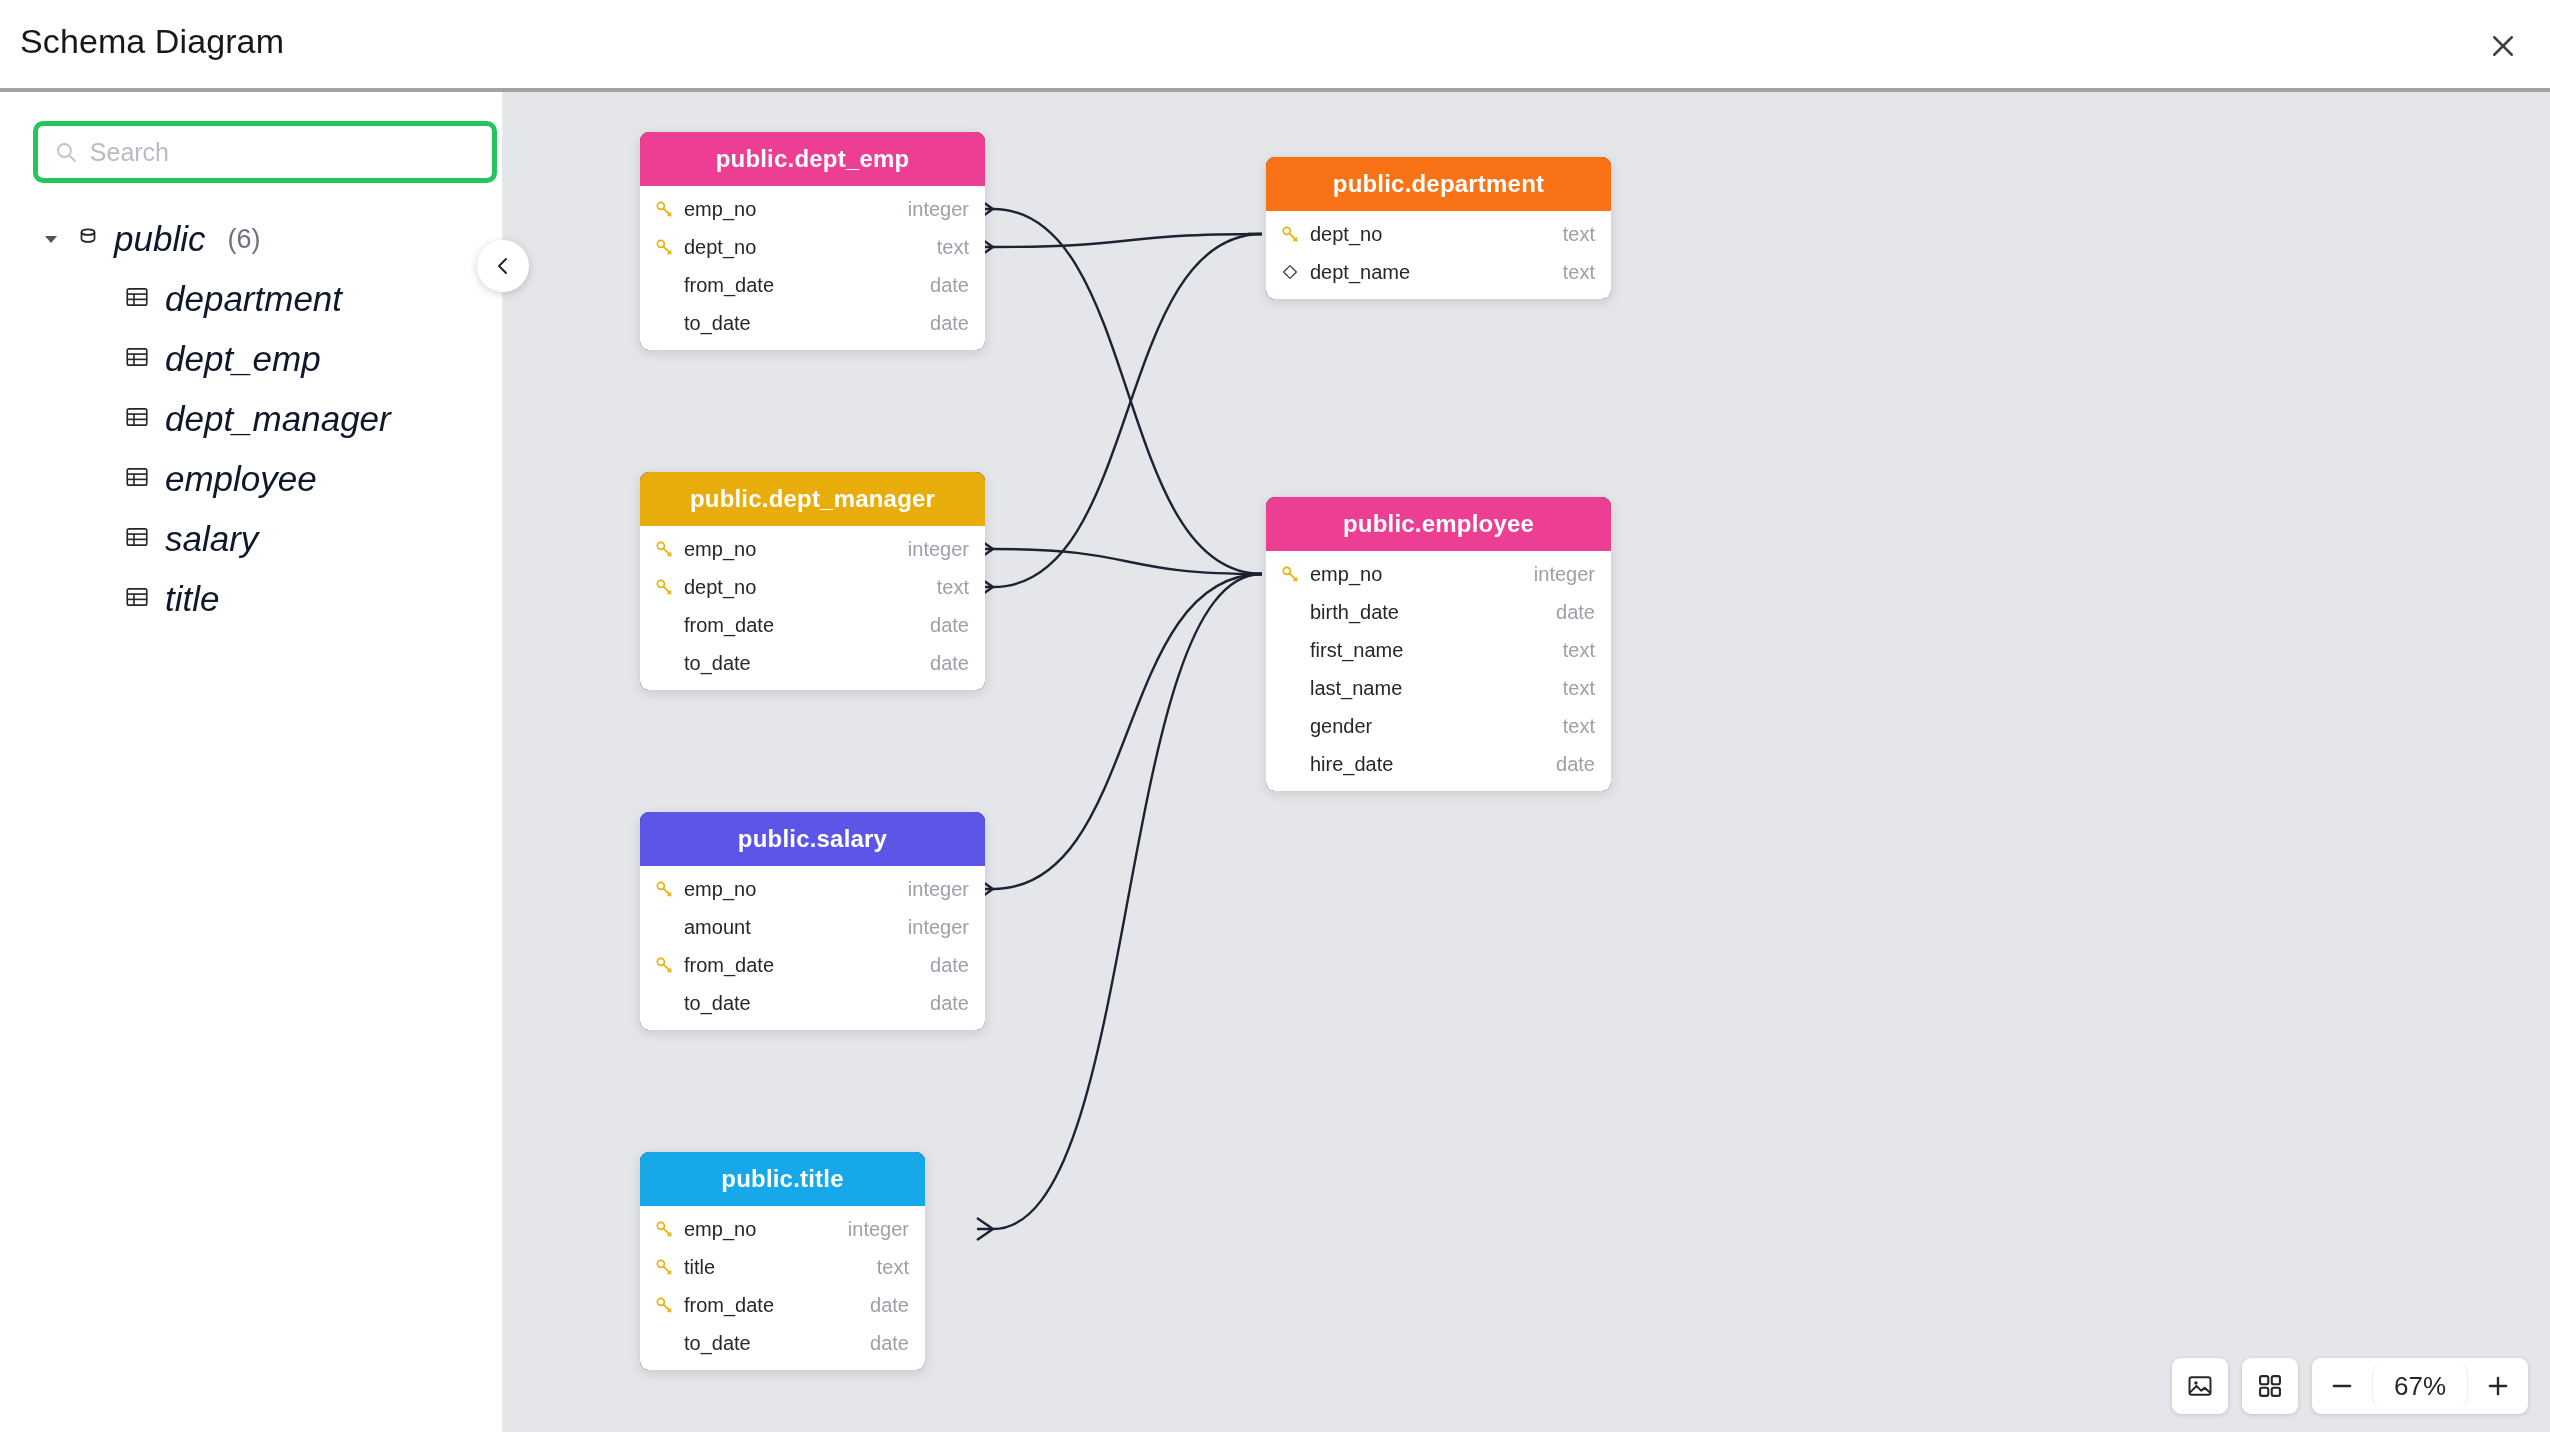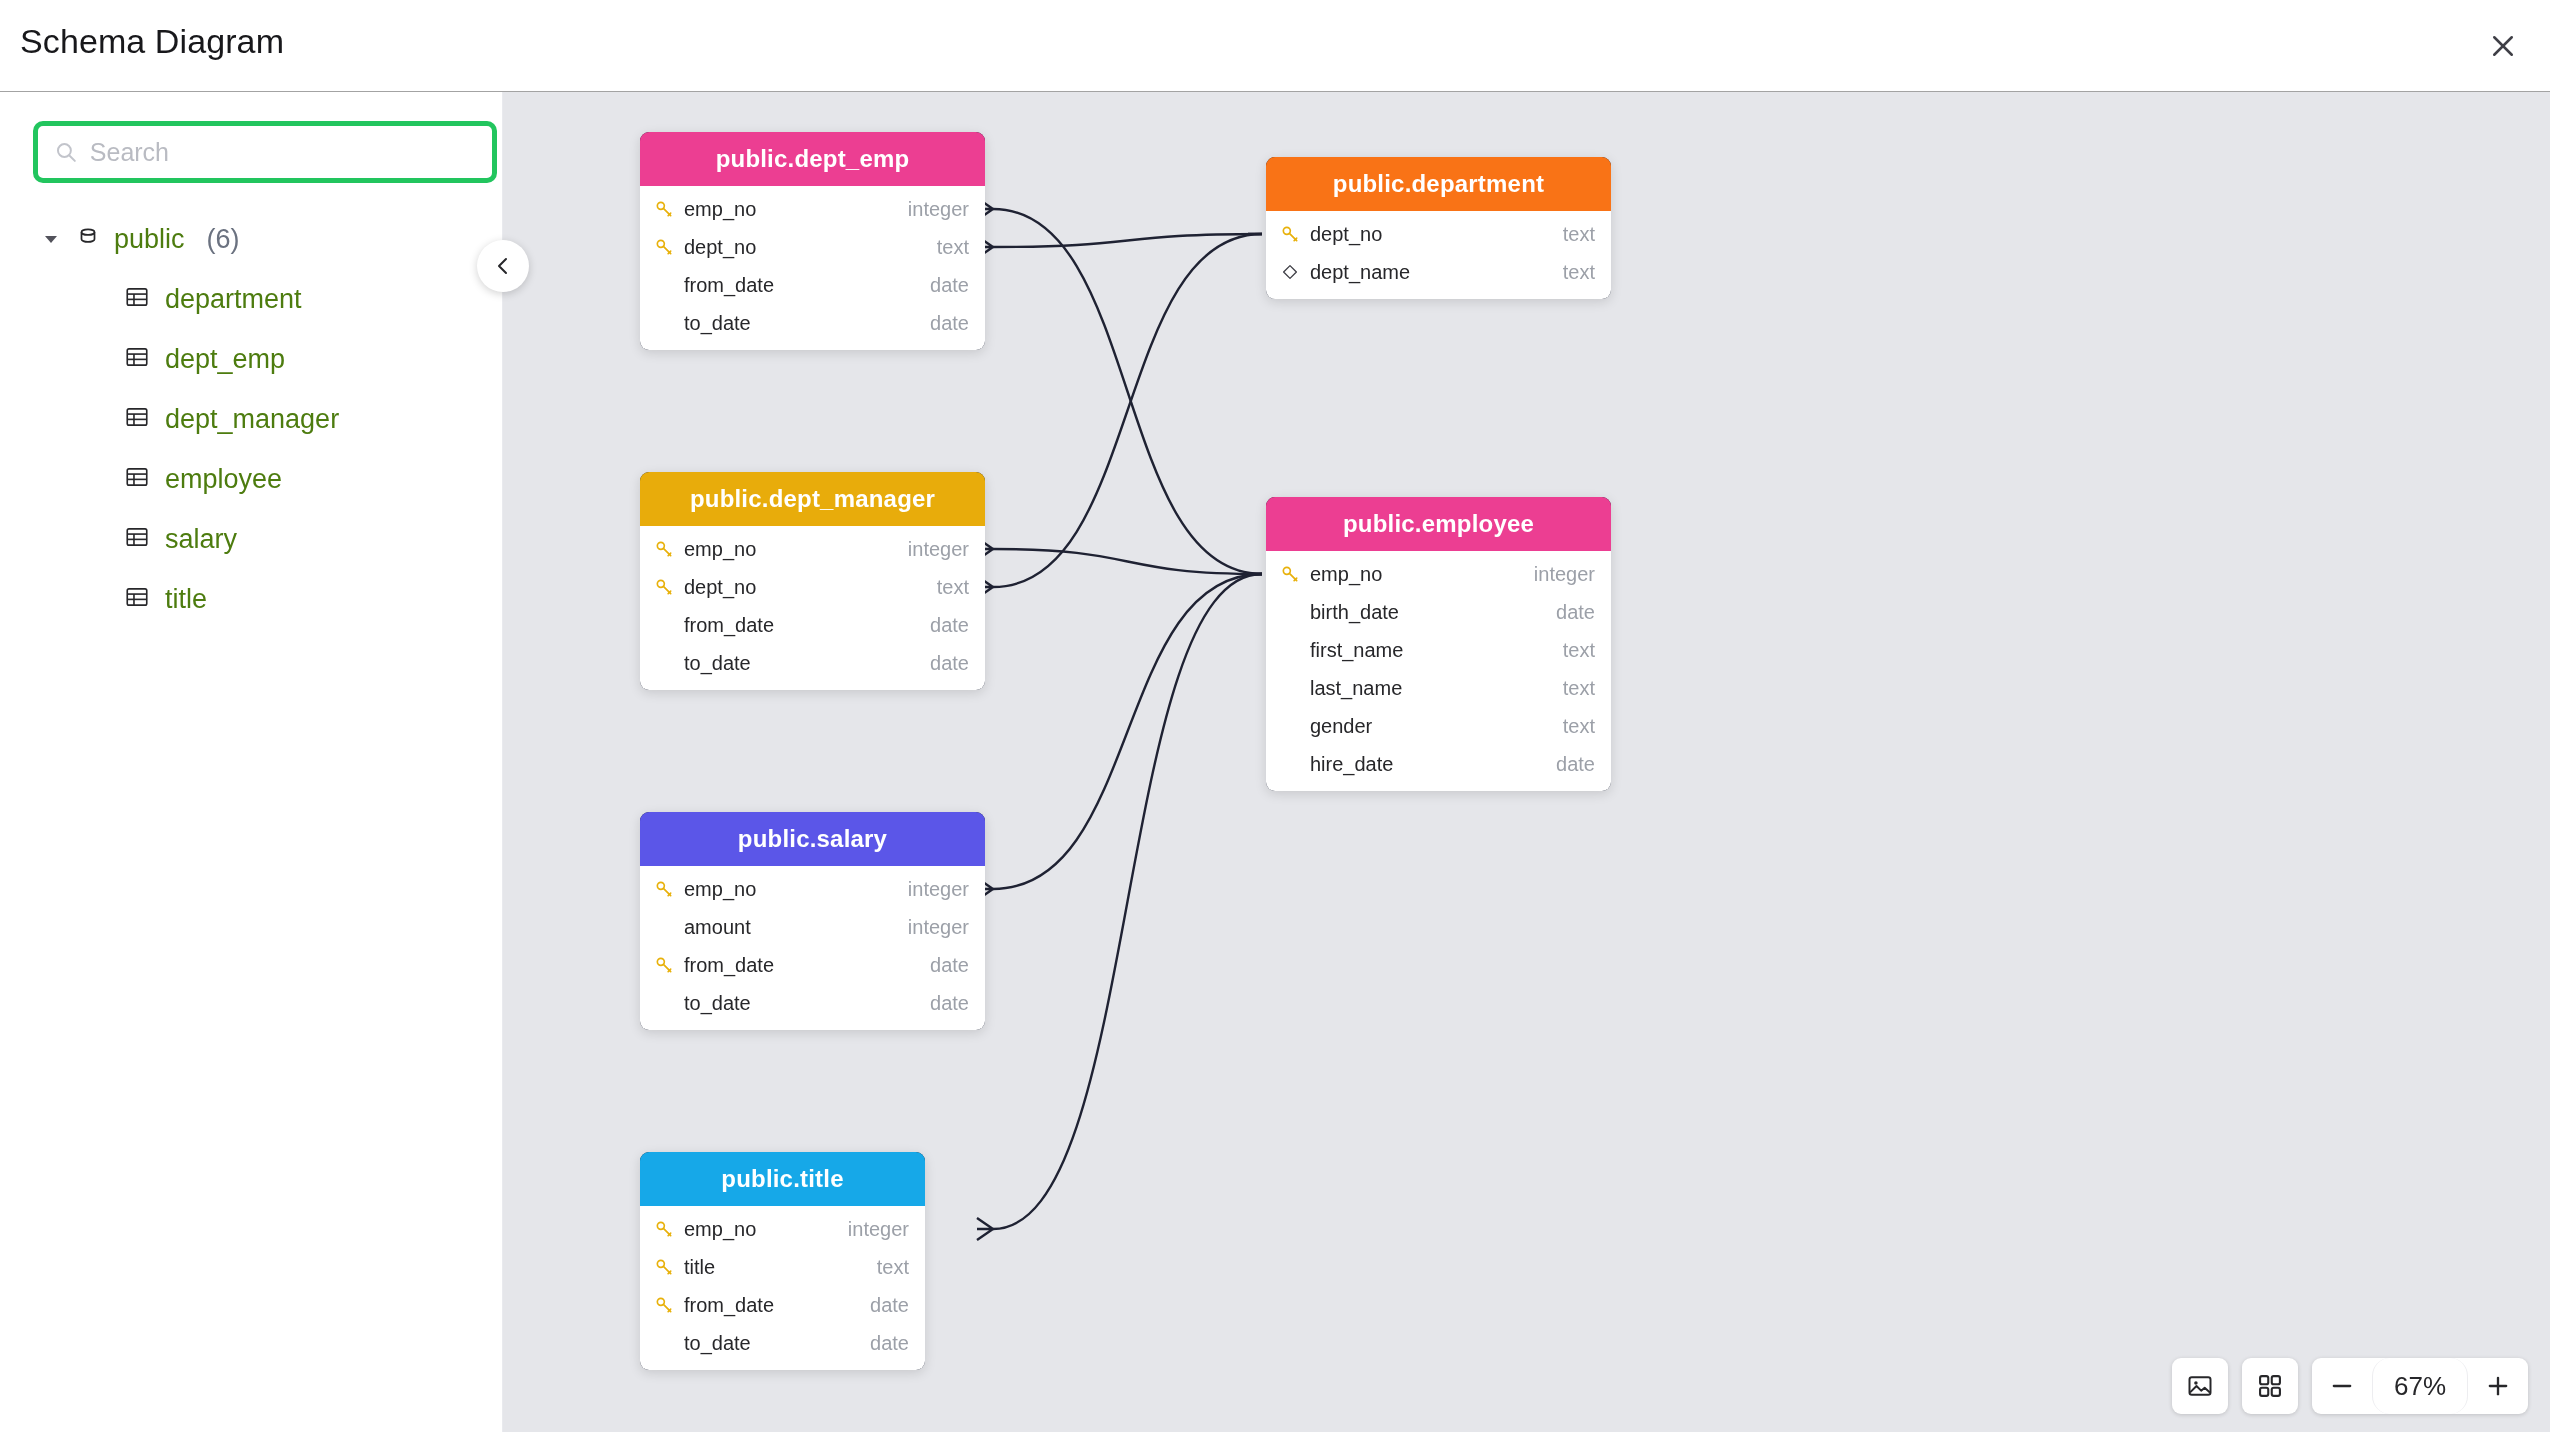--- a/index.html
+++ b/index.html
@@ -6,21 +6,21 @@
   html, body {
     width: 2550px; height: 1432px;
     font-family: "Liberation Sans", sans-serif;
     background: #ffffff; overflow: hidden;
   }
   #app { position: relative; width: 2550px; height: 1432px; }
 
   
   .header {
     position: absolute; left: 0; top: 0; width: 2550px; height: 92px;
-    background: #ffffff; border-bottom: 1px solid #a3a3a3;
+    background: #ffffff; border-bottom: 4px solid #a3a3a3;
   }
   .header-title {
     position: absolute; left: 20px; top: 22px;
     font-size: 34px; color: #18181b; font-weight: 400; letter-spacing: .1px;
   }
   .close-btn {
     position: absolute; right: 18px; top: 17px;
     width: 58px; height: 58px; border-radius: 8px;
     display: flex; align-items: center; justify-content: center;
     cursor: pointer; background: transparent;
@@ -43,21 +43,21 @@
   }
   .search-input::placeholder { color: #b9bbc2; }
 
   .tree { position: absolute; left: 0; top: 117px; width: 503px; }
   .tree-row {
     display: flex; align-items: center; height: 60px;
     cursor: pointer; padding-left: 40px; gap: 13px;
   }
   .tree-row.child { padding-left: 124px; gap: 15px; text-align: right; }
   .tree-caret { width: 22px; display: flex; align-items: center; justify-content: center; }
-  .tree-label { font-size: 27px; color: #4d7c0f; white-space: nowrap; }
+  .tree-label { font-size: 35px; color: #0f172a; white-space: nowrap; font-style: italic; }
   .tree-count { font-size: 27px; color: #6b7280; margin-left: 9px; }
 
   
   .collapse-handle {
     position: absolute; left: 477px; top: 240px;
     width: 52px; height: 52px; border-radius: 50%;
     background: #ffffff; box-shadow: 0 2px 8px rgba(0,0,0,.18);
     display: flex; align-items: center; justify-content: center;
     cursor: pointer; z-index: 40;
   }

